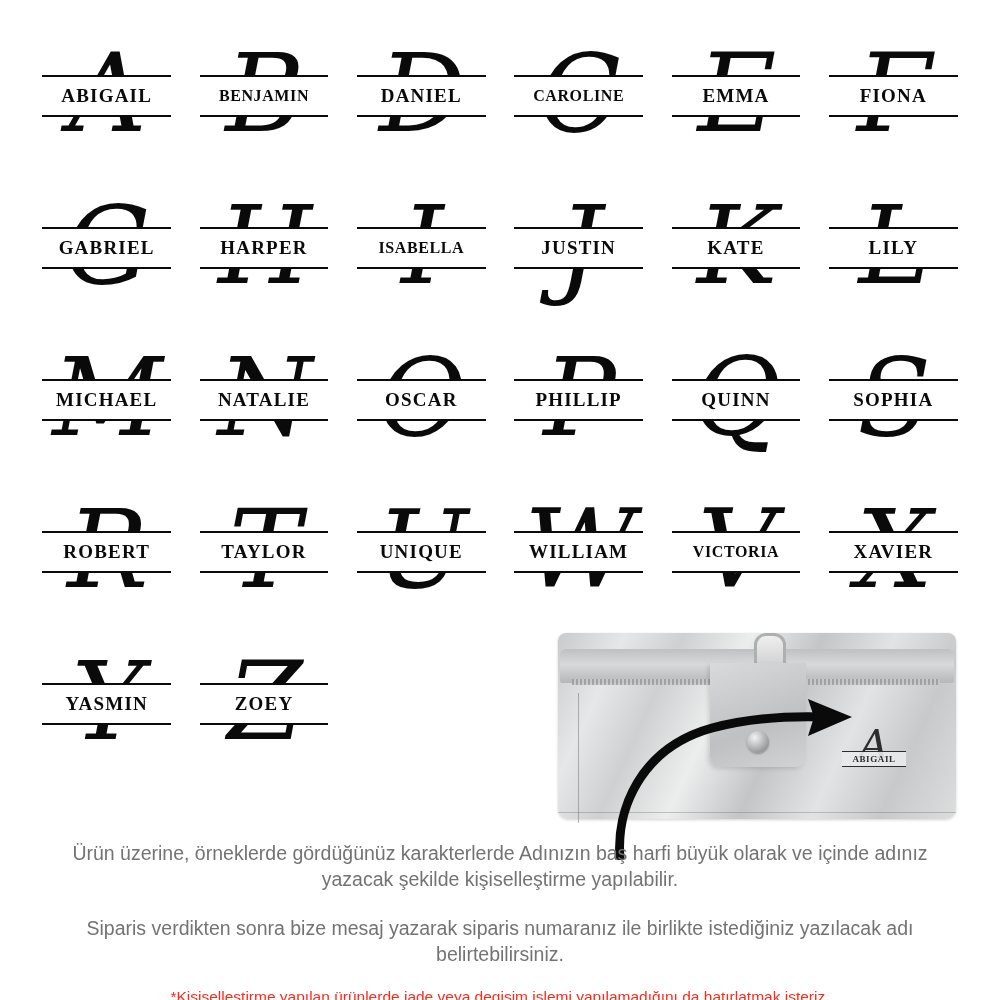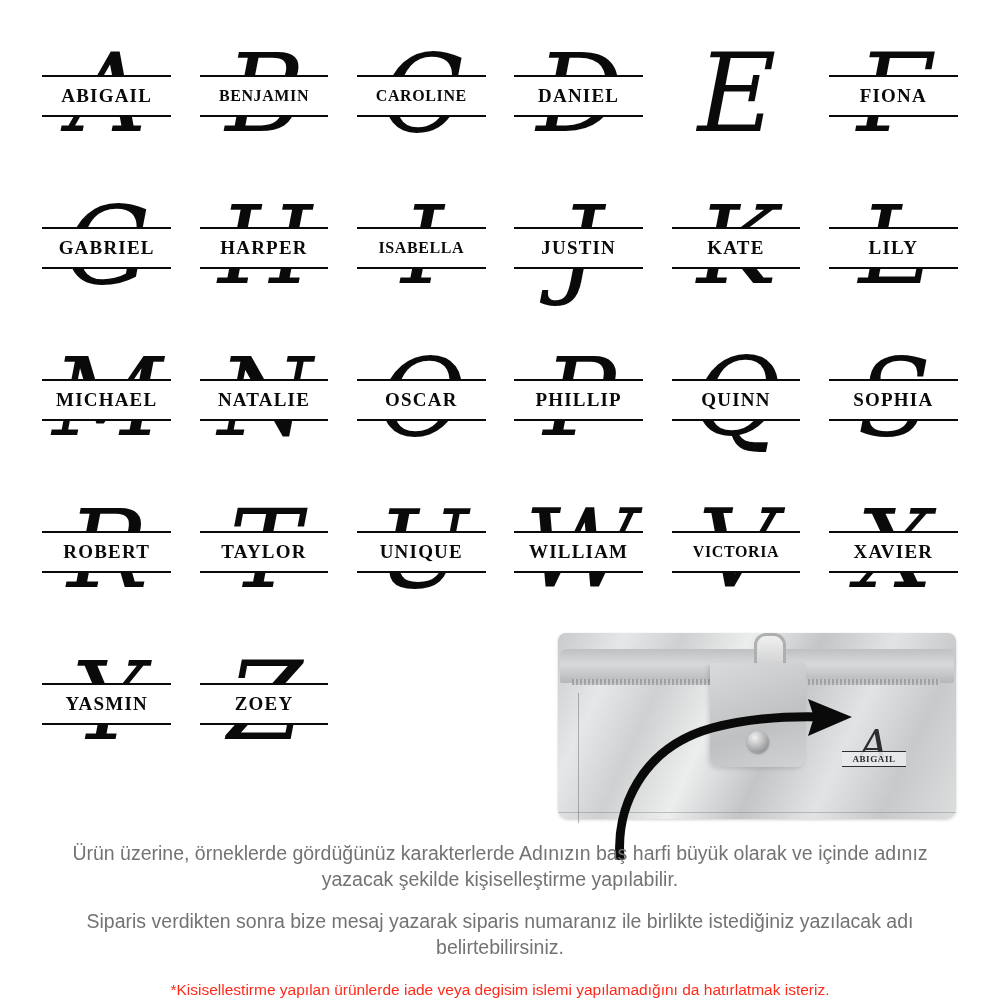--- a/index.html
+++ b/index.html
@@ -218,21 +218,21 @@
     text-align: center;
   }
   .caption-block {
     font-family: "Liberation Sans", sans-serif;
     font-size: 19.5px;
     line-height: 26px;
     color: #737373;
     padding: 0 48px;
   }
   .caption-block.second {
-    margin-top: 16px;
+    margin-top: 23px;
     text-align: center;
   }
   .caption-warning {
     margin-top: 20px;
     font-family: "Liberation Sans", sans-serif;
     font-size: 15.5px;
     line-height: 20px;
     color: #ff2a1a;
     font-weight: 400;
     padding: 0 22px;
@@ -248,33 +248,36 @@
         <span class="mono-name">ABIGAIL</span>
       </div>
     </div>
     <div class="monogram">
       <div class="mono-letter">B</div>
       <div class="mono-bar">
         <span class="mono-name long">BENJAMIN</span>
       </div>
     </div>
     <div class="monogram">
+      <div class="mono-letter">D</div>
+      <div class="mono-bar">
+        <span class="mono-name">DANIEL</span>
+      </div>
+    </div>
+    <div class="monogram">
       <div class="mono-letter">C</div>
       <div class="mono-bar">
         <span class="mono-name long">CAROLINE</span>
       </div>
     </div>
     <div class="monogram">
-      <div class="mono-letter">D</div>
-      <div class="mono-bar">
-        <span class="mono-name">DANIEL</span>
-      </div>
-    </div>
-    <div class="monogram">
       <div class="mono-letter">E</div>
+      <div class="mono-bar">
+        <span class="mono-name">EMMA</span>
+      </div>
     </div>
     <div class="monogram">
       <div class="mono-letter">F</div>
       <div class="mono-bar">
         <span class="mono-name">FIONA</span>
       </div>
     </div>
     <div class="monogram">
       <div class="mono-letter">G</div>
       <div class="mono-bar">

